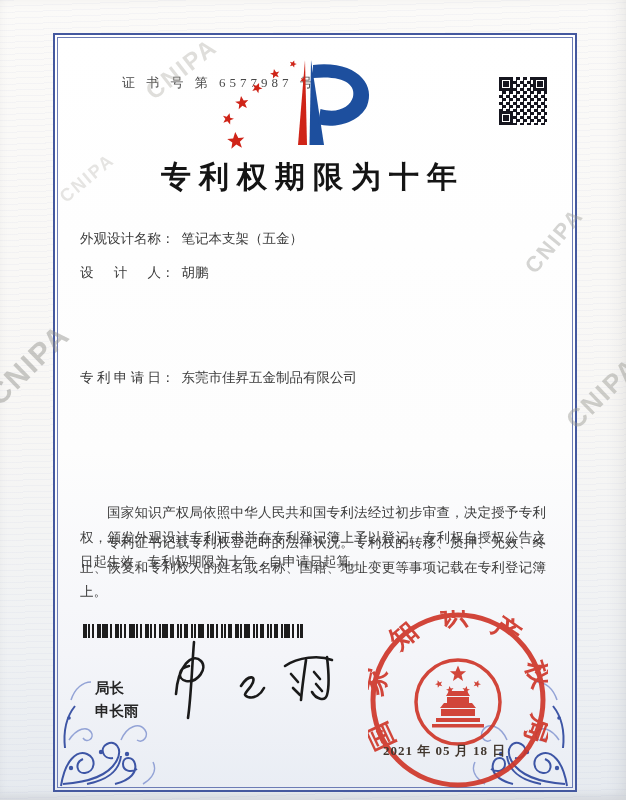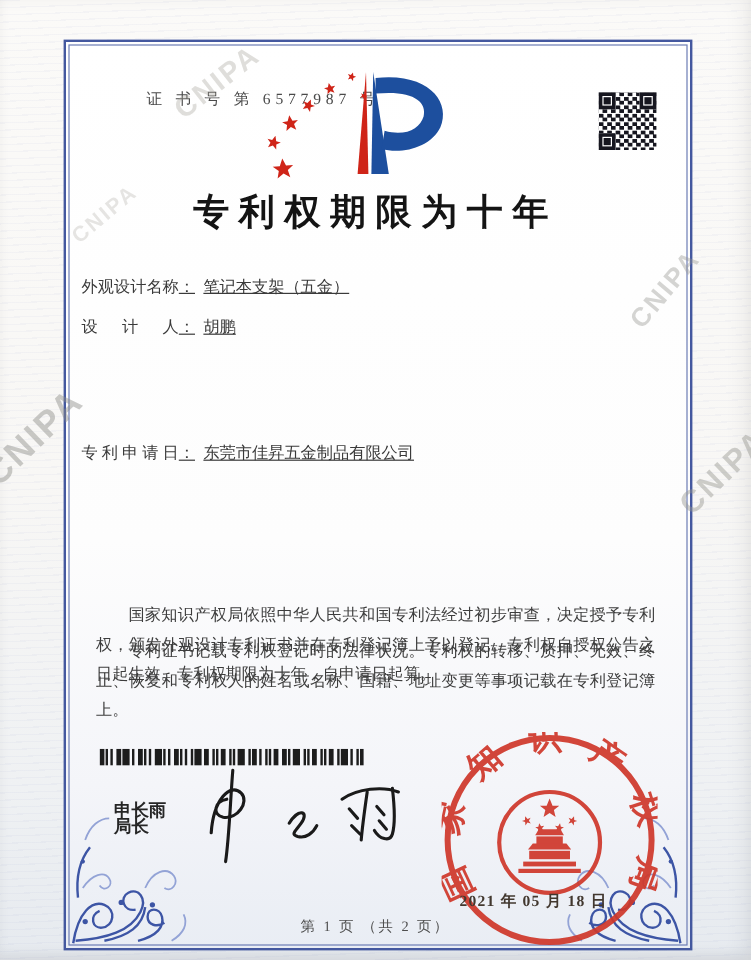--- a/index.html
+++ b/index.html
@@ -18,32 +18,32 @@
         font-weight:700;letter-spacing:2px;pointer-events:none;}
   .cert-no{position:absolute;left:78px;top:74px;z-index:5;font-size:13px;letter-spacing:4px;color:#4a4a4a;margin-left:44px;}
   .title{position:absolute;left:0;top:157px;width:626px;text-align:center;z-index:5;
         font-size:30px;font-weight:700;letter-spacing:8px;color:#141414;}
   .logo{position:absolute;left:195px;top:52px;z-index:5;}
   .qr{position:absolute;left:499px;top:77px;width:48px;height:48px;z-index:5;
         background:repeating-conic-gradient(#16161f 0% 25%,#ffffff 0% 50%) 0 0/7px 7px;}
   .qr .f{position:absolute;width:14px;height:14px;border:3px solid #16161f;background:#fff;box-sizing:border-box;}
   .qr .f::after{content:"";position:absolute;inset:1px;background:#16161f;}
   .qr .tl{left:0;top:0}.qr .tr{right:0;top:0}.qr .bl{left:0;bottom:0}
-  .row{position:absolute;left:68px;z-index:5;font-size:13.5px;color:#3a3a3a;white-space:nowrap;text-decoration:underline;}
+  .row{position:absolute;left:80px;z-index:5;font-size:13.5px;color:#3a3a3a;white-space:nowrap;}
   .lbl{display:inline-block;width:81px;text-align:justify;text-align-last:justify;}
   .colon{margin-right:7px;}
   .pair2{margin-left:52px;}
   .para{position:absolute;left:80px;width:466px;z-index:5;font-size:13.5px;line-height:24.5px;
         color:#3d3d3d;text-indent:2em;text-align:justify;}
   .barcode{position:absolute;left:83px;top:624px;width:220px;height:14px;z-index:5;
         display:flex;align-items:stretch;overflow:hidden;}
   .barcode i{display:block;background:#1d1d1d;height:100%;flex:none;}
   .sig-title,.sig-name{position:absolute;left:95px;z-index:5;
         font-family:"Liberation Sans","DejaVu Sans",sans-serif;font-size:14.5px;font-weight:600;color:#262626;}
-  .sig-title{top:679px}.sig-name{top:666px}
+  .sig-title{top:679px}.sig-name{top:702px}
   .signature{position:absolute;left:148px;top:636px;z-index:6;}
   .seal{position:absolute;left:368px;top:610px;z-index:7;opacity:.92;}
   .seal-date{position:absolute;left:383px;top:742px;z-index:8;font-size:13px;
         letter-spacing:1px;color:#42382f;font-weight:600;}
   .footer{position:absolute;left:0;top:764px;width:626px;text-align:center;z-index:5;
         font-size:12px;letter-spacing:2px;color:#4e4e4e;}
   .flourish{position:absolute;bottom:12px;z-index:4;}
   .fl-left{left:57px;}
   .fl-right{left:459px;transform:scaleX(-1);}
 </style>
@@ -224,14 +224,13 @@
       <path d="M14,30 C18,18 26,12 34,12"></path>
     </g>
     <g fill="#3d55a5">
       <circle cx="14" cy="98" r="2.2"></circle>
         <circle cx="44" cy="82" r="2.2"></circle>
         <circle cx="70" cy="84" r="2.2"></circle>
         <circle cx="12" cy="48" r="1.8"></circle>
     </g>
   </svg>
 
-  <div class="footer">第 1 页 （共 2 页）</div>
 </div>
 
 </body></html>

